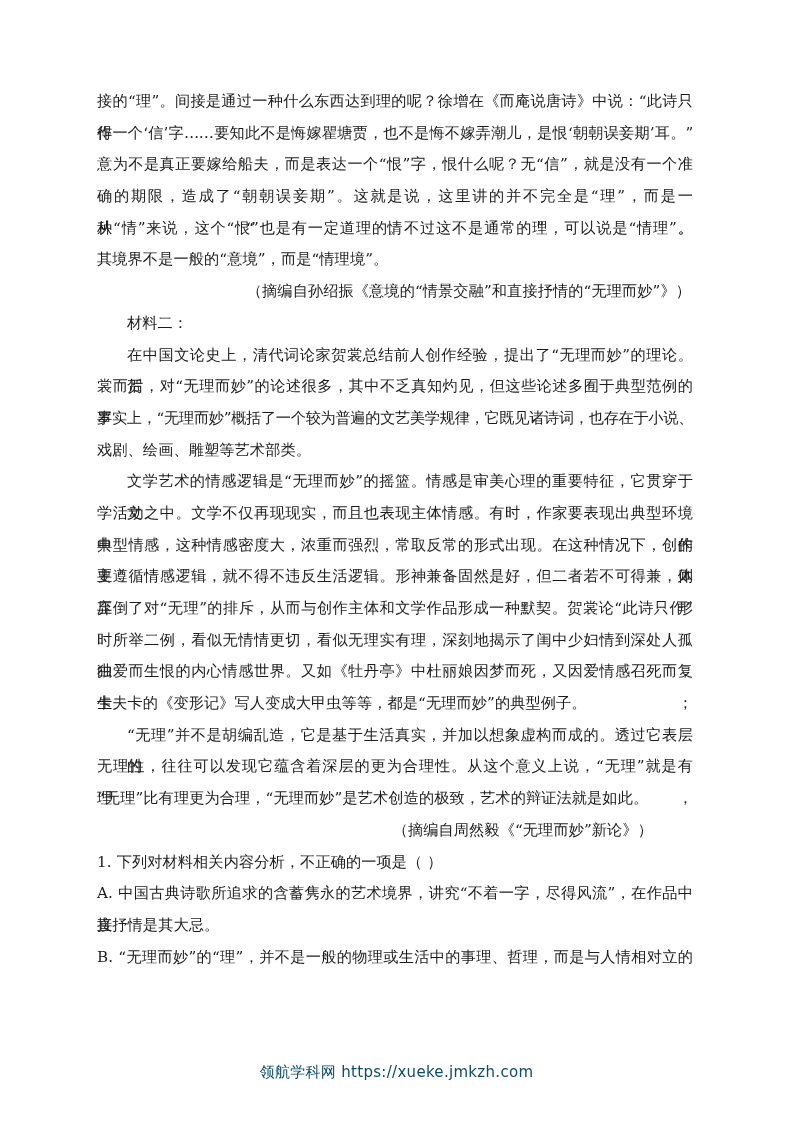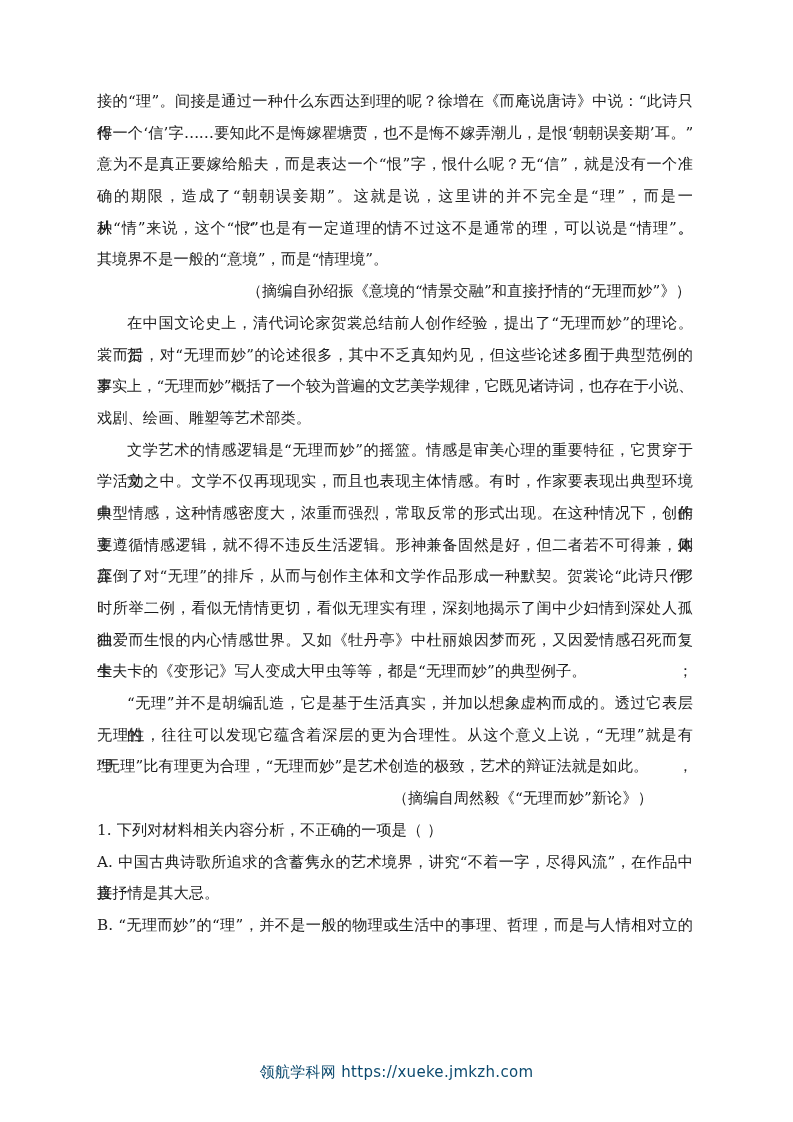--- a/index.html
+++ b/index.html
@@ -107,20 +107,21 @@
       <div class="line just">接的“理”。间接是通过一种什么东西达到理的呢？徐增在《而庵说唐诗》中说：“此诗只作</div>
       <div class="line just tight">得一个‘信’字……要知此不是悔嫁瞿塘贾，也不是悔不嫁弄潮儿，是恨‘朝朝误妾期’耳。”</div>
       <div class="line just">意为不是真正要嫁给船夫，而是表达一个“恨”字，恨什么呢？无“信”，就是没有一个准</div>
       <div class="line just">确的期限，造成了“朝朝误妾期”。这就是说，这里讲的并不完全是“理”，而是一种“情”。</div>
       <div class="line just">从“情”来说，这个“恨”也是有一定道理的。不过这不是通常的理，可以说是“情理”。</div>
       <div class="line left">其境界不是一般的“意境”，而是“情理境”。</div>
       <div class="line attrib">（摘编自孙绍振《意境的“情景交融”和直接抒情的“无理而妙”》）</div>
     </div>
 
     <div>
+      <div class="line left indent">材料二：</div>
 
       <div>
         <div class="line just indent">在中国文论史上，清代词论家贺裳总结前人创作经验，提出了“无理而妙”的理论。贺</div>
         <div class="line just">裳而后，对“无理而妙”的论述很多，其中不乏真知灼见，但这些论述多囿于典型范例的罗</div>
         <div class="line just tight">事实上，“无理而妙”概括了一个较为普遍的文艺美学规律，它既见诸诗词，也存在于小说、</div>
         <div class="line left">戏剧、绘画、雕塑等艺术部类。</div>
       </div>
 
       <div>
         <div class="line just indent">文学艺术的情感逻辑是“无理而妙”的摇篮。情感是审美心理的重要特征，它贯穿于文</div>

